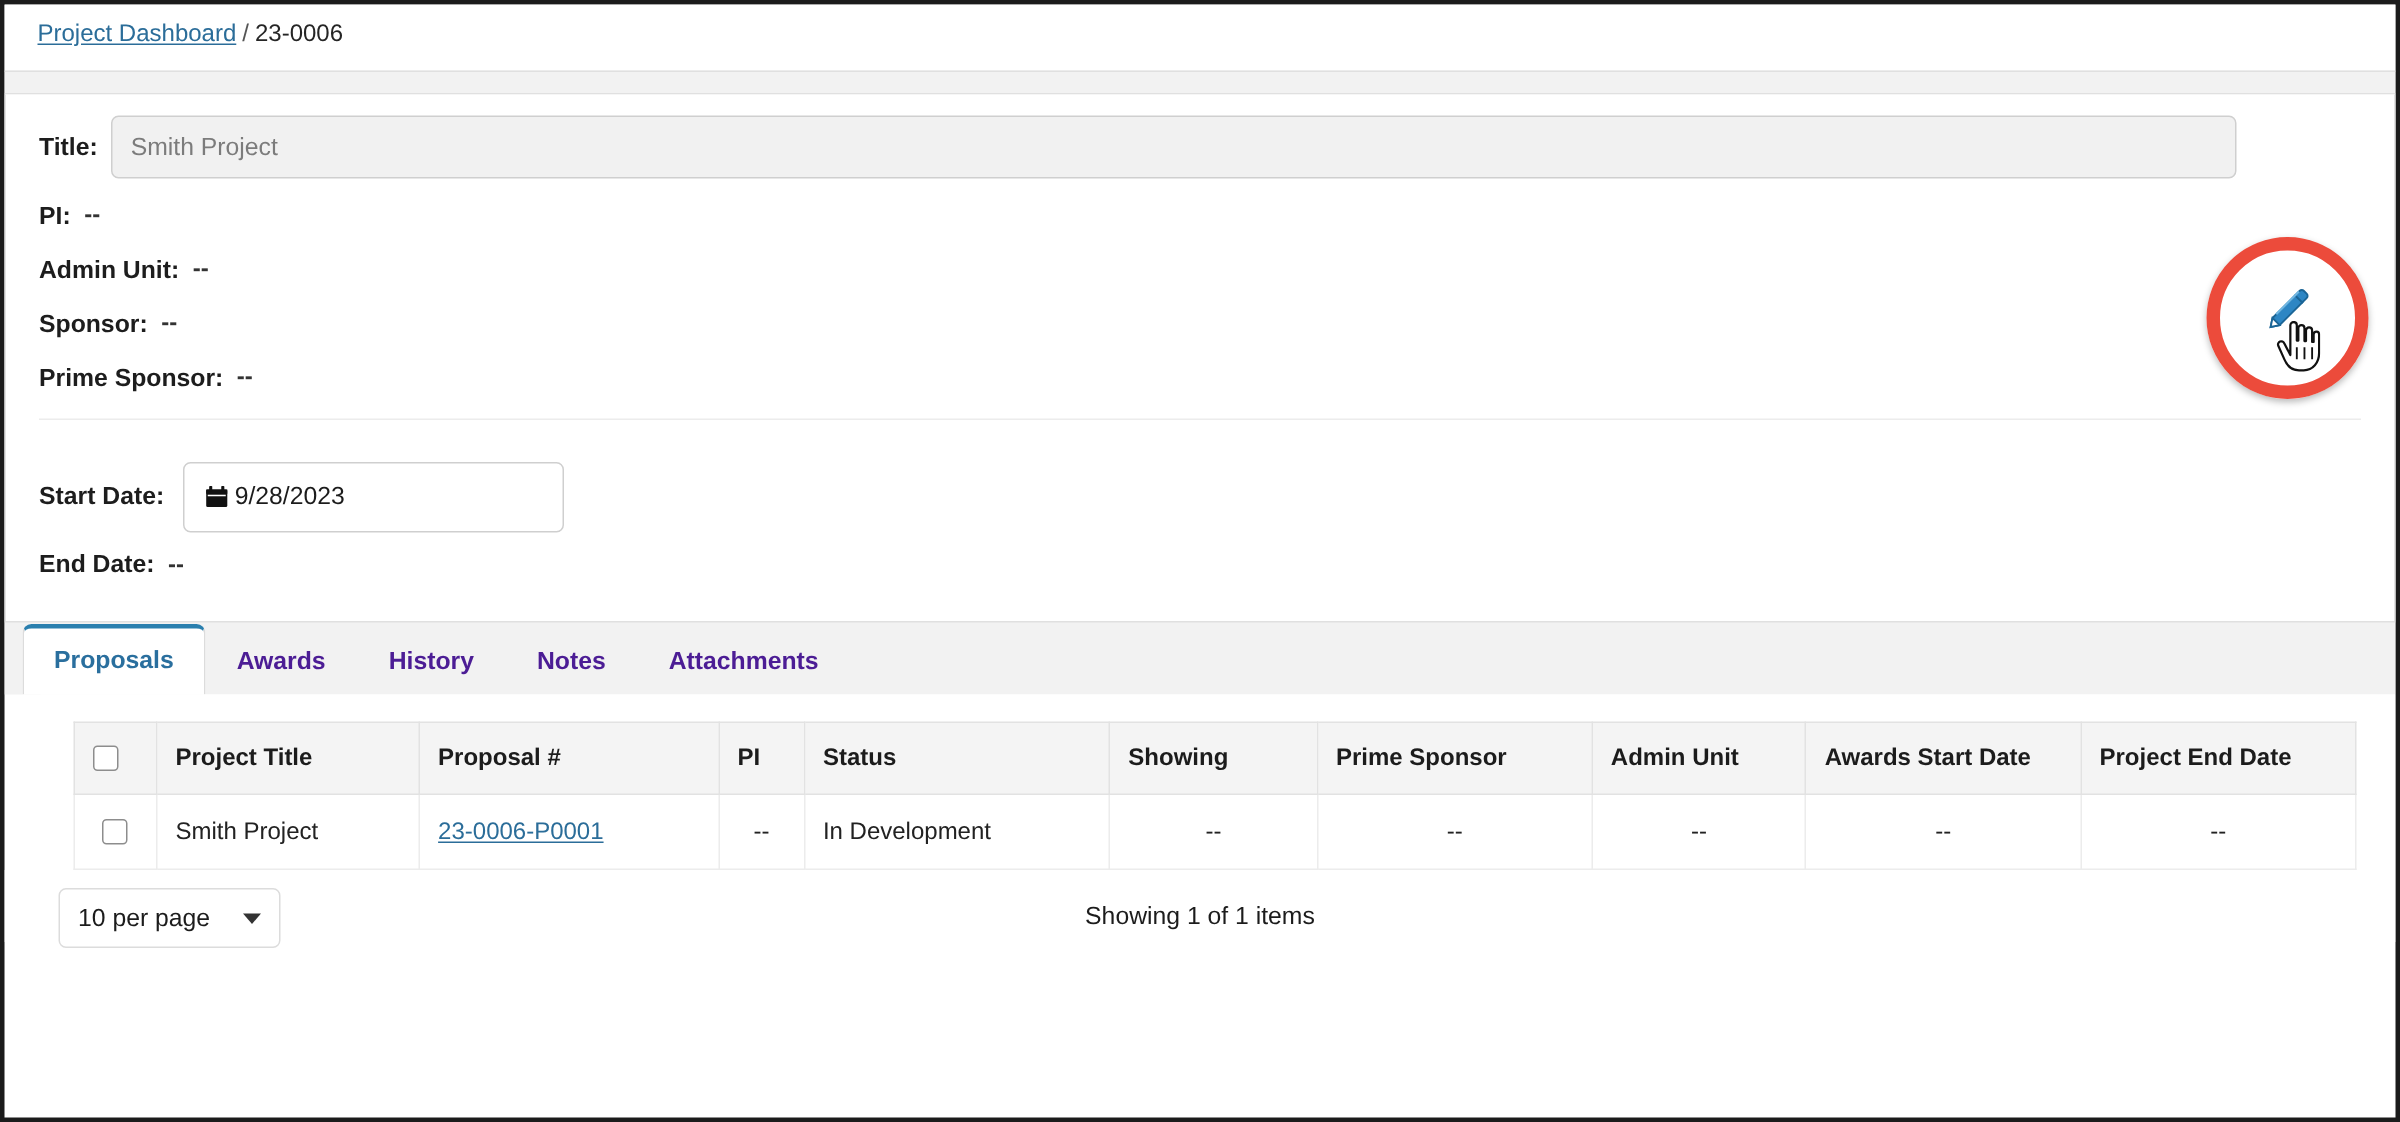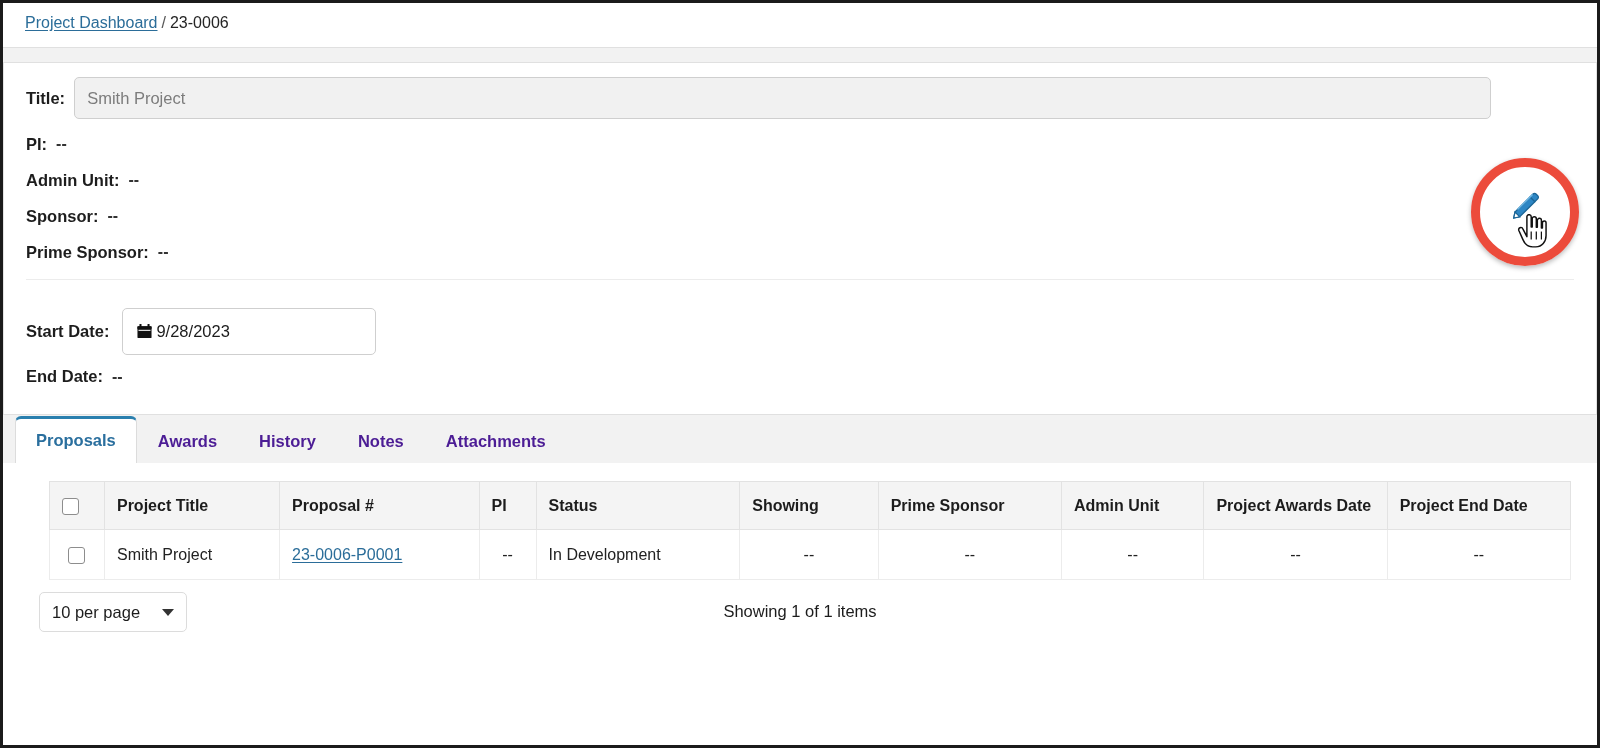--- a/index.html
+++ b/index.html
@@ -384,21 +384,21 @@
           <th class="col-cbx">
             <span class="cbx"></span>
           </th>
           <th class="col-title">Project Title</th>
           <th class="col-prop">Proposal #</th>
           <th class="col-pi">PI</th>
           <th class="col-status">Status</th>
           <th class="col-spon">Showing</th>
           <th class="col-prime">Prime Sponsor</th>
           <th class="col-admin">Admin Unit</th>
-          <th class="col-psd">Project Awards Date</th>
+          <th class="col-psd">Awards Start Date</th>
           <th class="col-ped">Project End Date</th>
         </tr>
       </thead>
       <tbody>
         <tr>
           <td class="col-cbx">
             <span class="cbx"></span>
           </td>
           <td class="col-title">Smith Project</td>
           <td class="col-prop"><span class="grid-link">23-0006-P0001</span></td>

